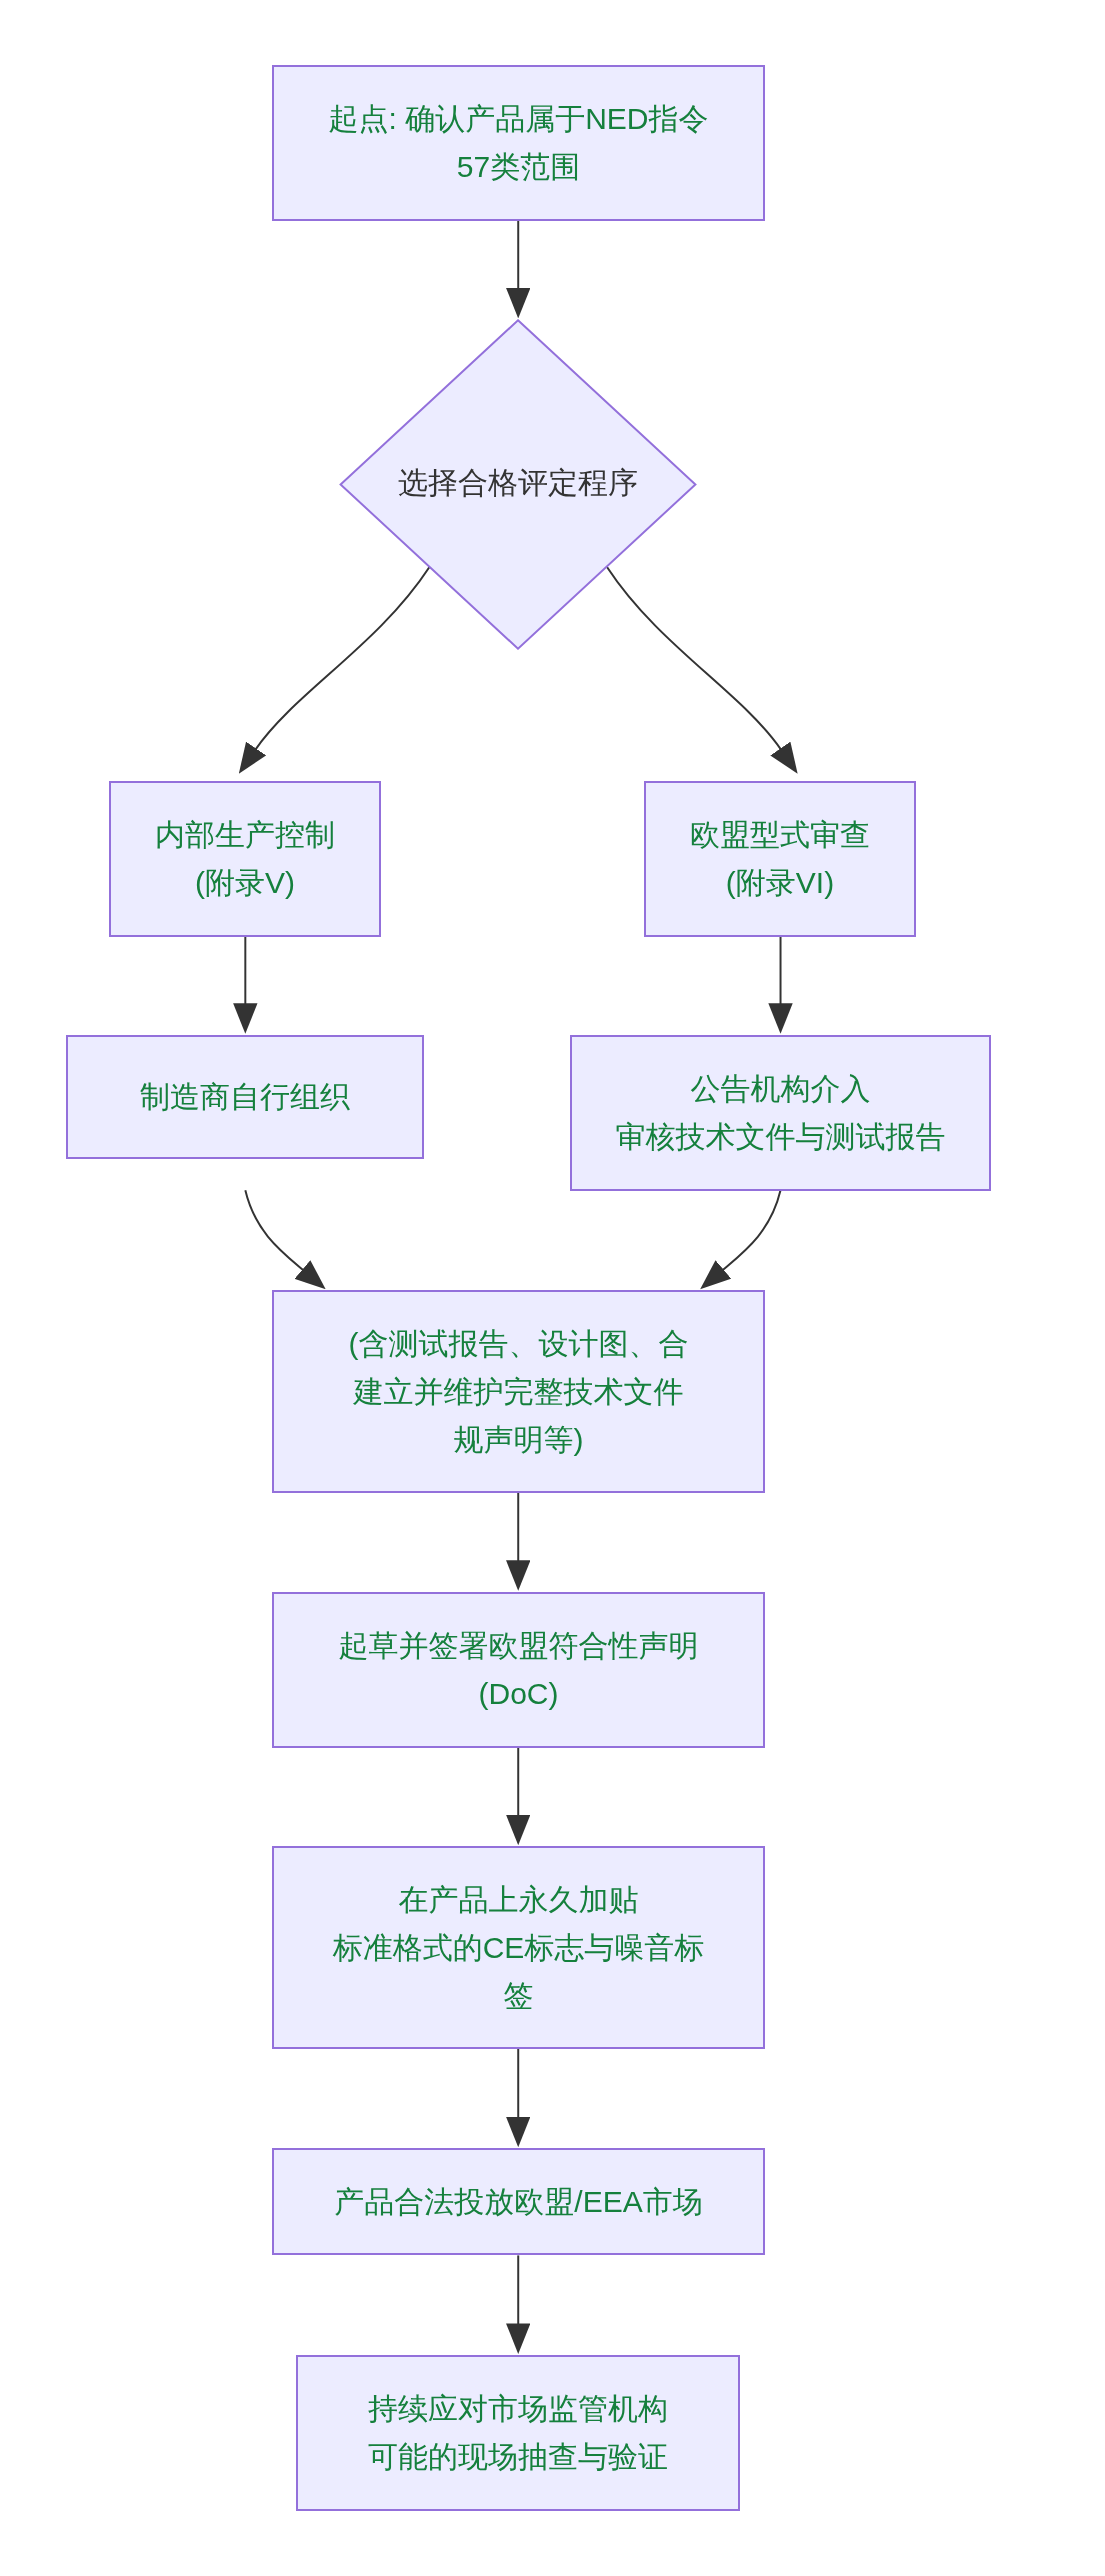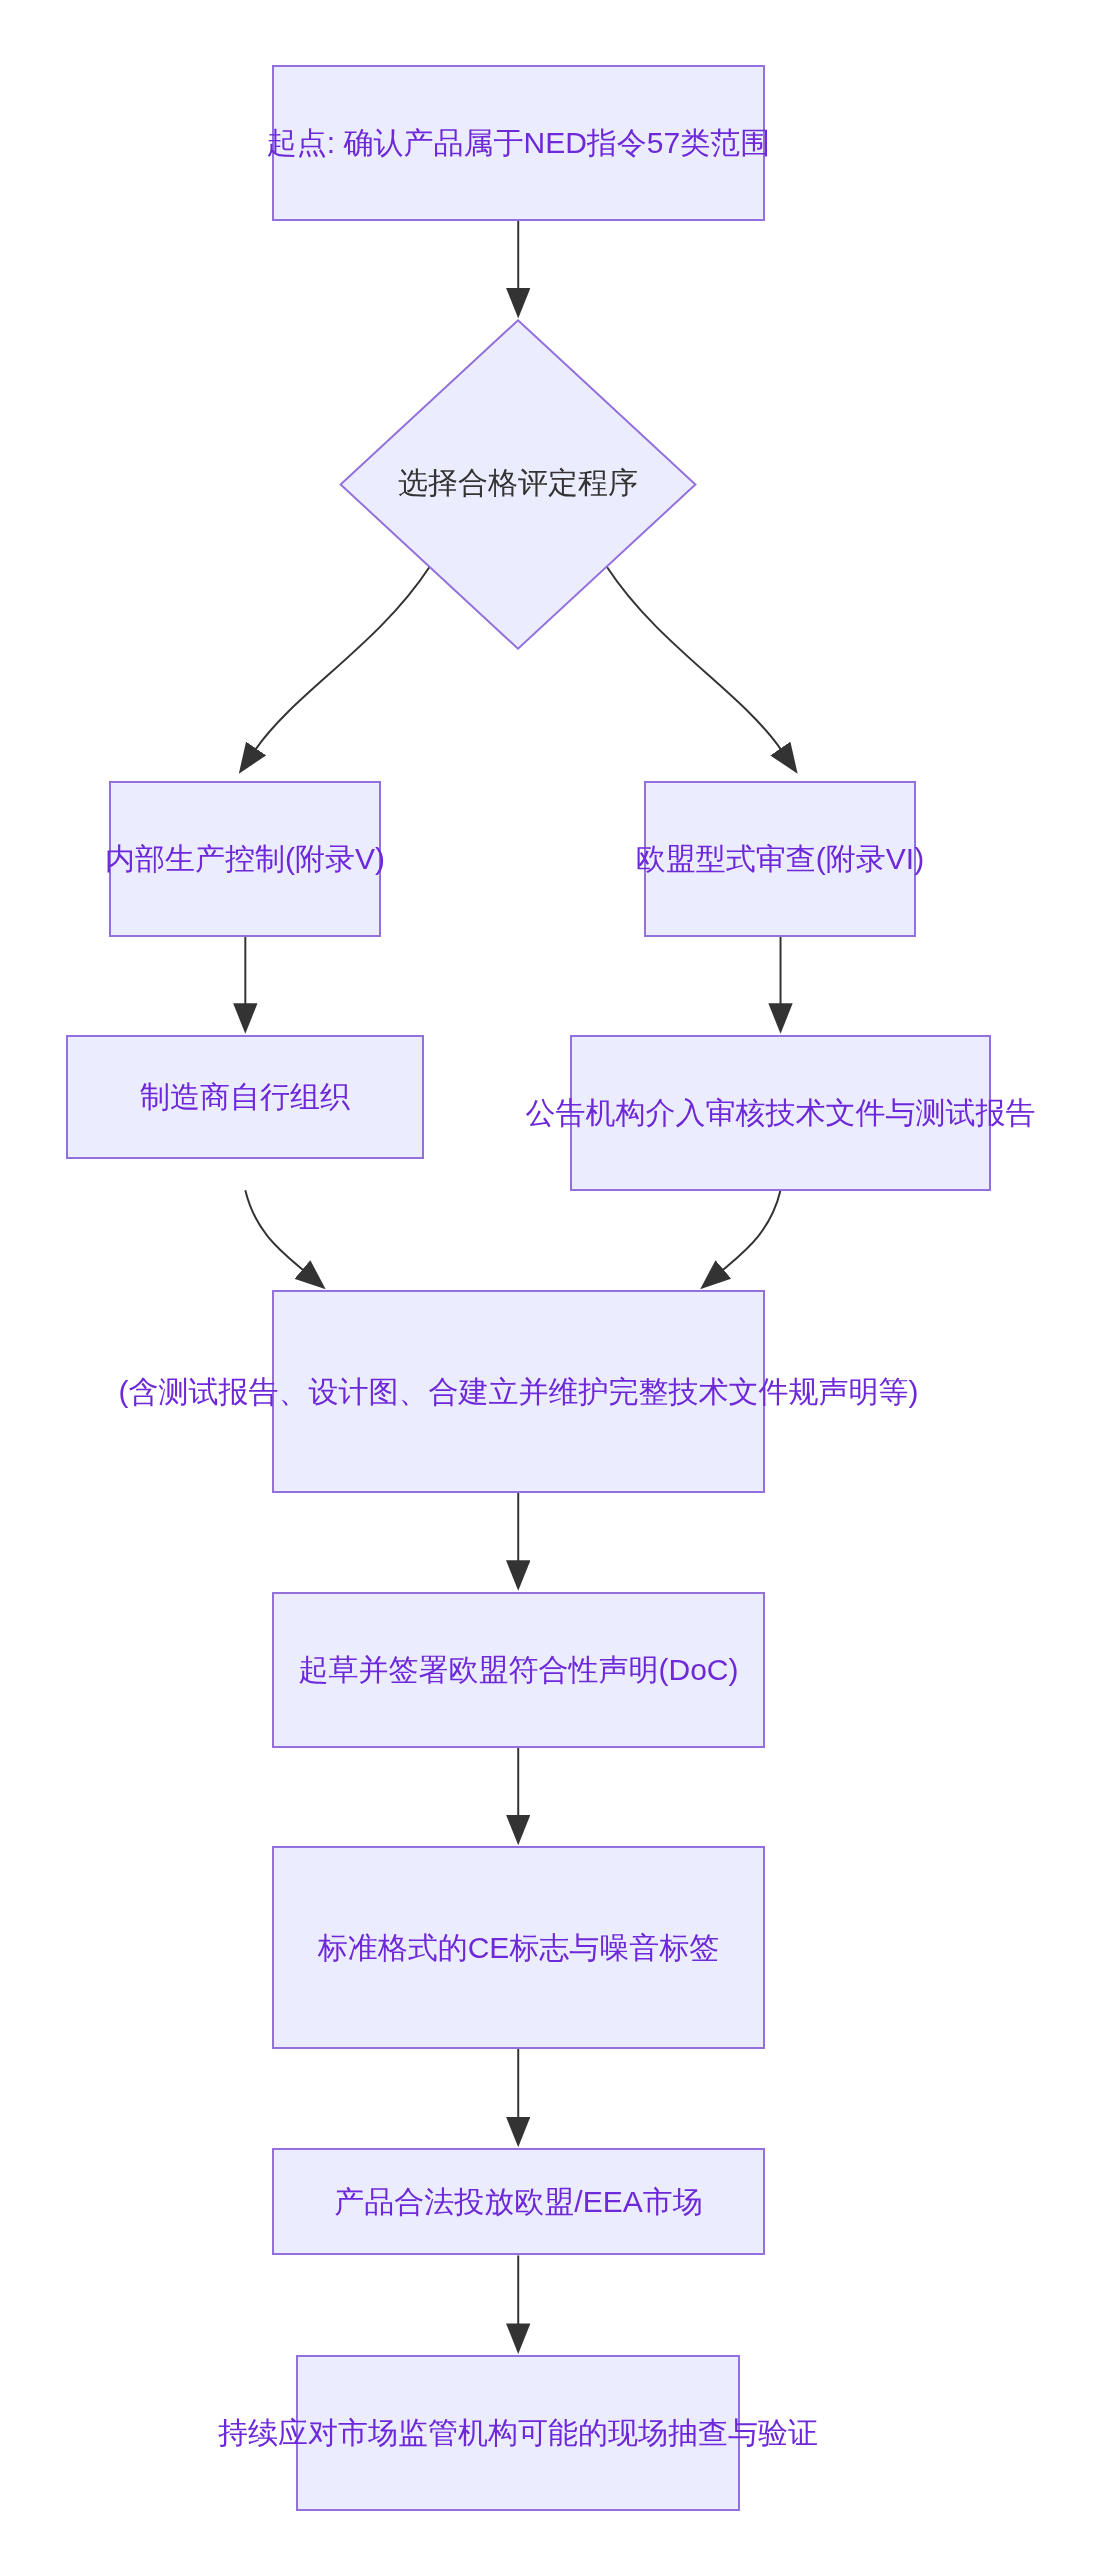--- a/index.html
+++ b/index.html
@@ -10,27 +10,27 @@
     font-family: "Liberation Sans", sans-serif;
     color: #333333;
   }
   #edges { position: absolute; left: 0; top: 0; width: 1106px; height: 2576px; }
   .node {
     position: absolute;
     box-sizing: border-box;
     background: #ECECFF;
     border: 2px solid #9370DB;
     display: flex;
-    flex-direction: row;
+    flex-direction: column;
     align-items: center;
     justify-content: center;
     text-align: center;
     font-size: 30px;
     line-height: 48px;
-    color: #6d28d9;
+    color: #15803d;
   }
   .line { white-space: nowrap; }
   .diamond {
     position: absolute;
     display: flex;
     align-items: center;
     justify-content: center;
     text-align: center;
     font-size: 30px;
     line-height: 48px;
@@ -100,20 +100,21 @@
   <div class="line">建立并维护完整技术文件</div>
   <div class="line">规声明等)</div>
 </div>
 
 <div class="node" style="left:272px; top:1592px; width:493px; height:156px">
   <div class="line">起草并签署欧盟符合性声明</div>
   <div class="line">(DoC)</div>
 </div>
 
 <div class="node" style="left:272px; top:1846px; width:493px; height:203px">
+  <div class="line">在产品上永久加贴</div>
   <div class="line">标准格式的CE标志与噪音标</div>
   <div class="line">签</div>
 </div>
 
 <div class="node" style="left:272px; top:2148px; width:493px; height:107px">
   <div class="line">产品合法投放欧盟/EEA市场</div>
 </div>
 
 <div class="node" style="left:296px; top:2355px; width:444px; height:156px">
   <div class="line">持续应对市场监管机构</div>

